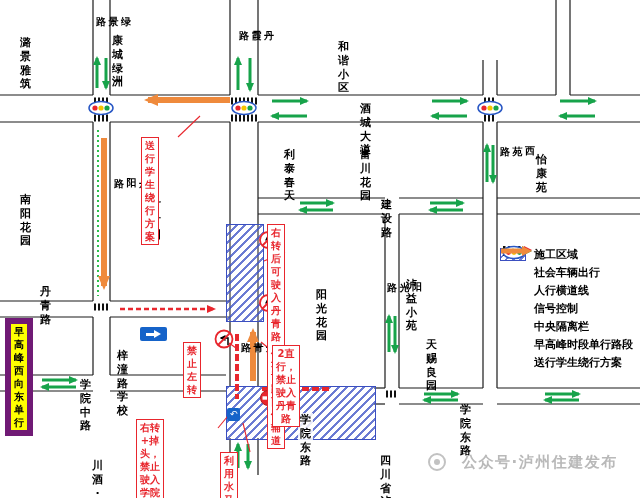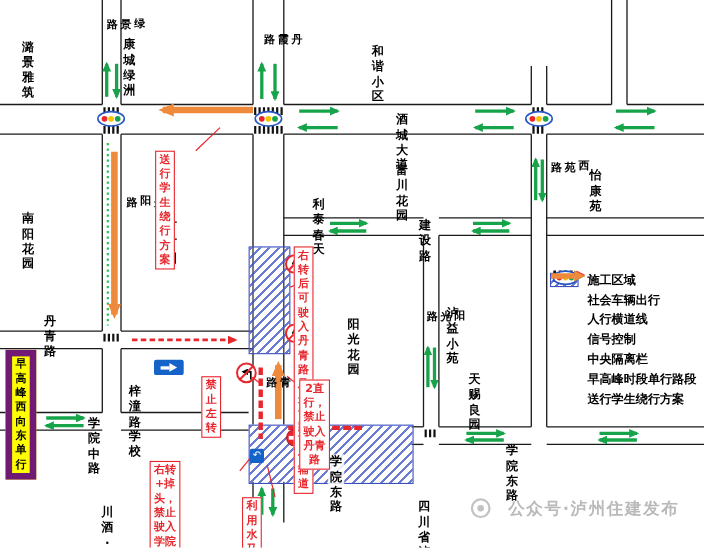--- a/index.html
+++ b/index.html
@@ -239,21 +239,21 @@
   </div>
   <div class="u-turn-sign">↶</div>
 
   <div id="labels">
       <div class="map-label" style="left: 20px; top: 36px;">潞景雅筑</div>
       <div class="map-label vertical" style="left: 94px; top: 8px;">绿景路</div>
       <div class="map-label" style="left: 112px; top: 34px;">康城绿洲</div>
       <div class="map-label vertical" style="left: 237px; top: 22px;">丹霞路</div>
       <div class="map-label" style="left: 338px; top: 40px;">和谐小区</div>
       <div class="map-label" style="left: 360px; top: 102px;">酒城大道</div>
-      <div class="map-label" style="left: 284px; top: 148px; margin-top: 31px;">利泰春天</div>
+      <div class="map-label" style="left: 284px; top: 148px;">利泰春天</div>
       <div class="map-label" style="left: 360px; top: 148px;">富川花园</div>
       <div class="map-label vertical" style="left: 498px; top: 138px;">西苑路</div>
       <div class="map-label" style="left: 536px; top: 153px;">怡康苑</div>
       <div class="map-label" style="left: 20px; top: 194px; font-family: Liberation Mono, monospace;">南阳花园</div>
       <div class="map-label vertical" style="left: 112px; top: 170px;">丹阳路</div>
       <div class="map-label" style="left: 150px; top: 200px;">百竹园</div>
       <div class="map-label" style="left: 354px; top: 198px; margin-left: 27px;">建设路</div>
       <div class="map-label" style="left: 406px; top: 278px;">泸益小苑</div>
       <div class="map-label vertical" style="left: 385px; top: 274px;">阳光路</div>
       <div class="map-label" style="left: 40px; top: 285px;">丹青路</div>

